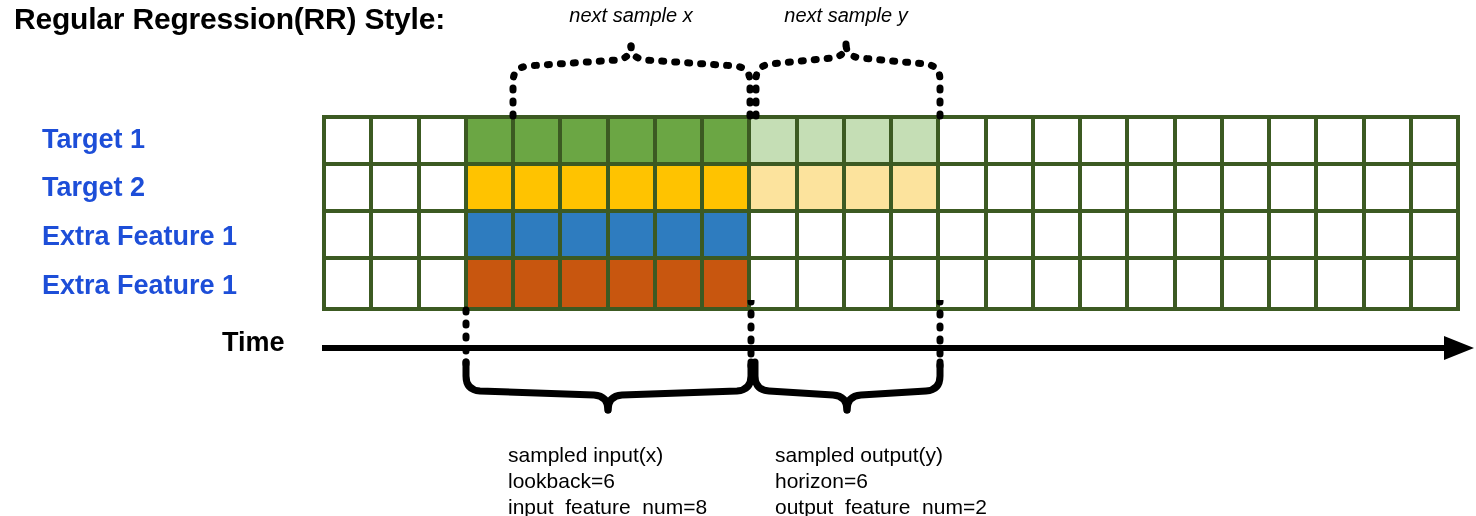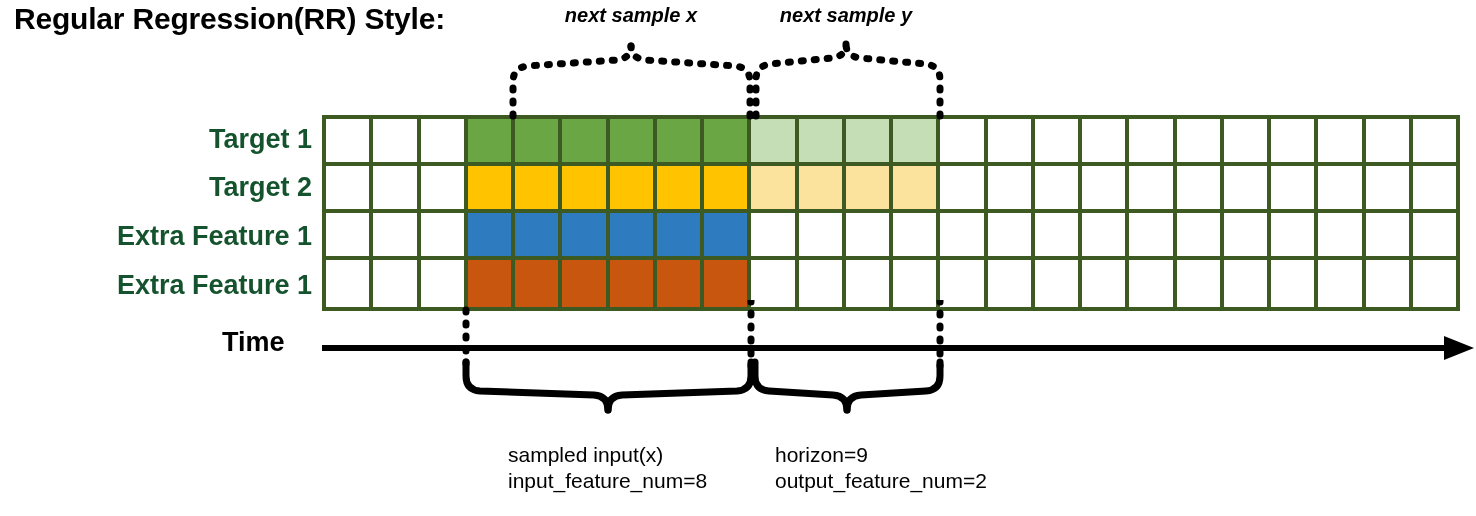--- a/index.html
+++ b/index.html
@@ -7,22 +7,22 @@
     width:1476px;height:516px;position:relative;background:#ffffff;
     font-family:"Liberation Sans", sans-serif; overflow:hidden;
   }
   #page-title{
     position:absolute; left:14px; top:2px;
     font-size:30px; font-weight:700; color:#000; letter-spacing:-0.2px;
     white-space:nowrap;
   }
   
   .row-label{
-    position:absolute; right:0; width:270px; text-align:right;
-    font-size:27px; font-weight:700; color:#14532d; white-space:nowrap;
+    position:absolute; right:0; width:270px; text-align:left;
+    font-size:27px; font-weight:700; color:#1d4ed8; white-space:nowrap;
     line-height:48px; height:48px;
   }
   #labels{position:absolute; left:40px; top:115px; width:272px; height:196px;}
   
   #grid{
     position:absolute; left:322px; top:115px; width:1138px; height:196px;
     background:#3c5a22; box-sizing:border-box;
     display:flex; flex-direction:column;
     border:4px solid #3c5a22;
   }
@@ -41,21 +41,21 @@
   
   #time-label{
     position:absolute; left:222px; top:327px; width:96px; text-align:left;
     font-size:27px; font-weight:700; color:#000;
   }
   #time-axis{position:absolute; left:322px; top:322px; width:1154px; height:52px;}
   
   #top-anno{position:absolute; left:0; top:0; width:1476px; height:120px;}
   #bot-anno{position:absolute; left:0; top:300px; width:1476px; height:216px;}
   .anno-text{
-    position:absolute; font-size:20px; font-style:italic; font-weight:700;
+    position:absolute; font-size:20px; font-style:italic; font-weight:400;
     color:#000; white-space:nowrap; text-align:center;
   }
   .cap-block{
     position:absolute; font-size:21px; color:#000; line-height:26px; white-space:nowrap;margin-top:18px;
   }
   .cap-block div{display:block;}
 </style>
 </head>
 <body>
 
@@ -200,18 +200,20 @@
 
   <path d="M466,62 L466,76 Q466,90 480,91 L594,95 Q608,96 608,110" fill="none" stroke="#000" stroke-width="7" stroke-linecap="round"></path>
   <path d="M751,62 L751,76 Q751,90 737,91 L622,95 Q608,96 608,110" fill="none" stroke="#000" stroke-width="7" stroke-linecap="round"></path>
 
   <path d="M755,62 L755,76 Q755,90 769,91 L833,95 Q847,96 847,110" fill="none" stroke="#000" stroke-width="7" stroke-linecap="round"></path>
   <path d="M940,62 L940,76 Q940,90 926,91 L861,95 Q847,96 847,110" fill="none" stroke="#000" stroke-width="7" stroke-linecap="round"></path>
 </svg>
 
 <div class="cap-block" style="left:508px;top:424px;">
   <div>sampled input(x)</div>
+  <div>lookback=6</div>
   <div>input_feature_num=8</div>
 </div>
 <div class="cap-block" style="left:775px;top:424px;">
-  <div>horizon=9</div>
+  <div>sampled output(y)</div>
+  <div>horizon=6</div>
   <div>output_feature_num=2</div>
 </div>
 
 </body></html>

